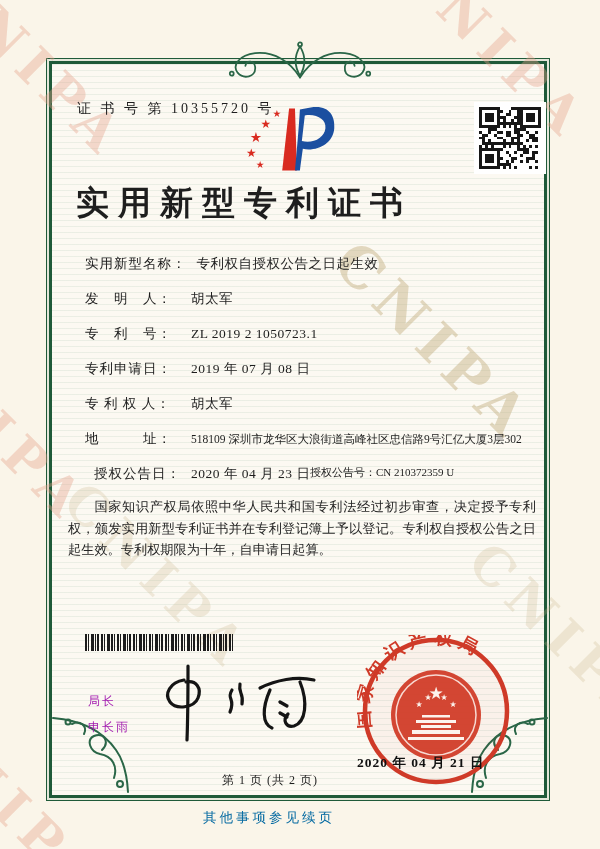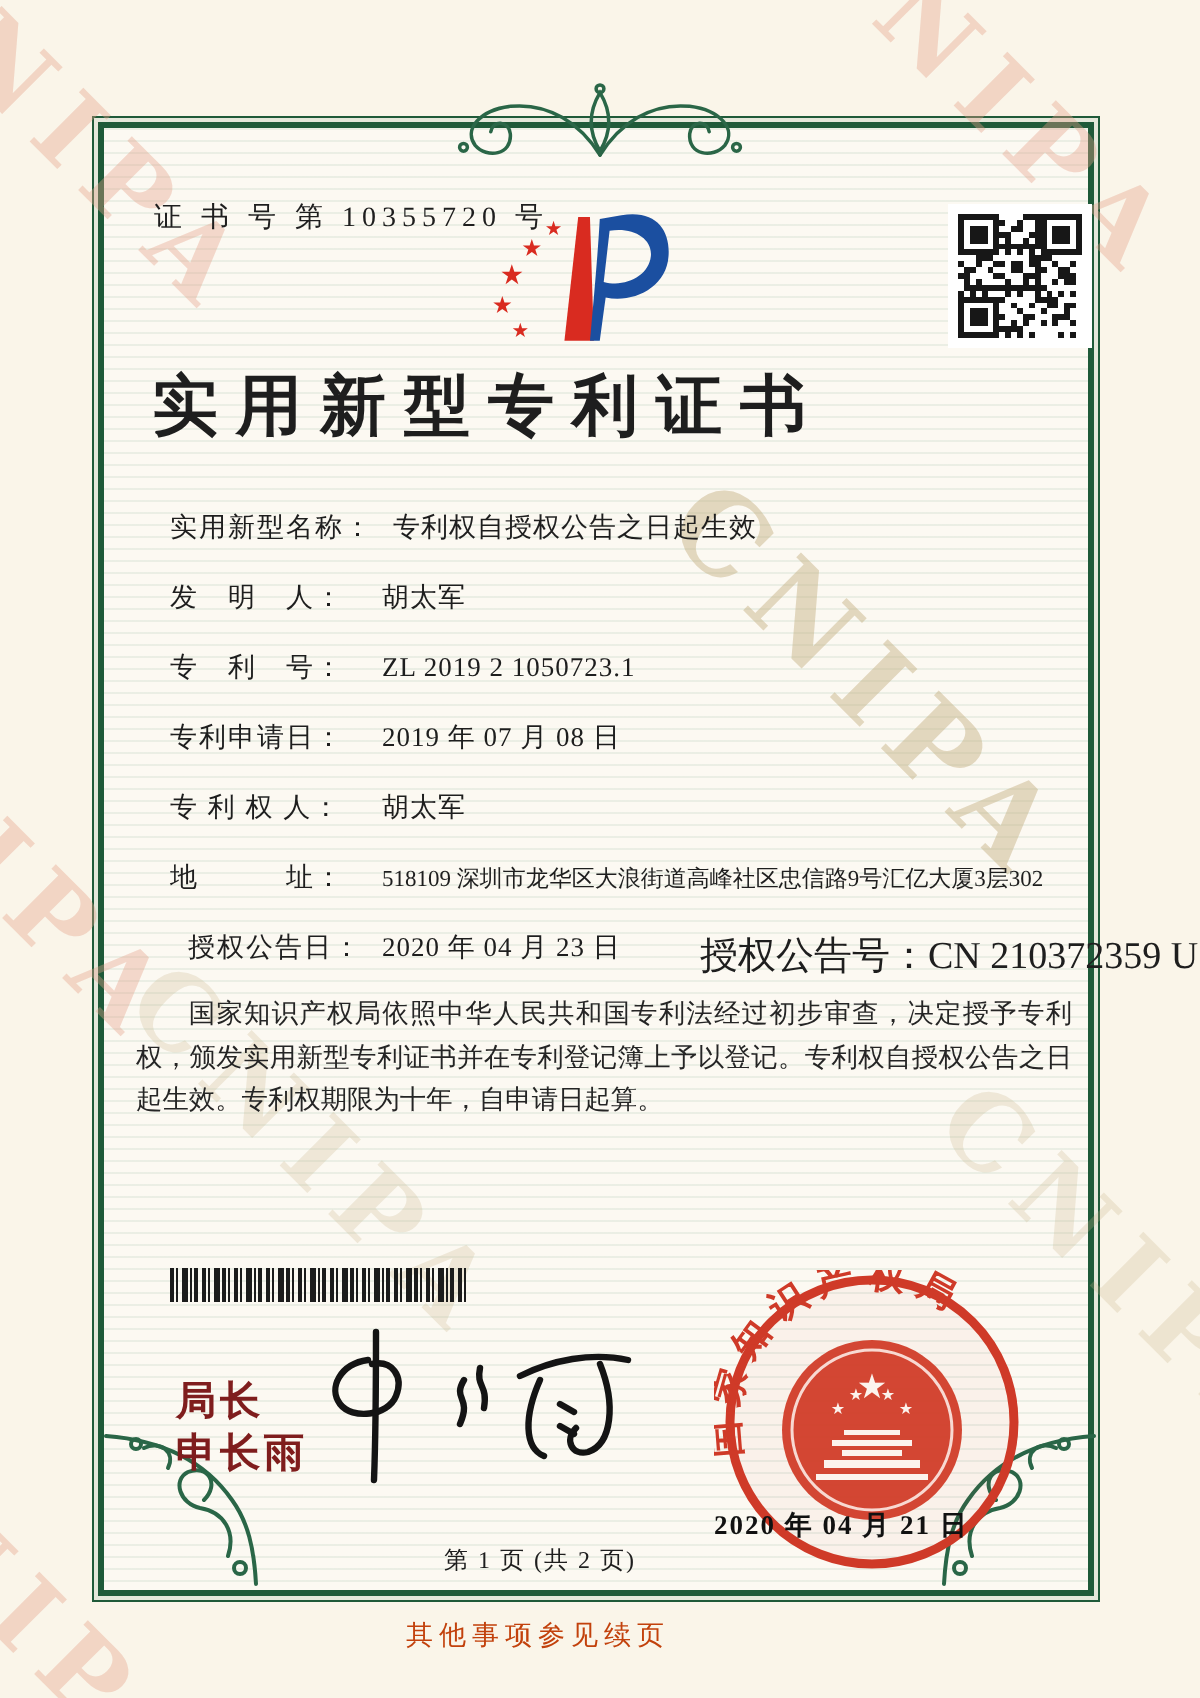--- a/index.html
+++ b/index.html
@@ -35,36 +35,36 @@
   .logo{left:240px;top:101px;z-index:4;}
   .qr-wrap{left:474px;top:102px;width:72px;height:72px;background:#fff;z-index:4;
     display:flex;align-items:center;justify-content:center;}
   .title{left:0;top:181px;width:488px;text-align:center;font-size:33px;font-weight:bold;
     letter-spacing:9px;z-index:4;}
   
   .field{position:absolute;left:85px;font-size:13.5px;z-index:4;white-space:nowrap;}
   .field .lab{display:inline-block;min-width:96px;letter-spacing:1px;}
   .field .val{margin-left:10px;letter-spacing:.5px;}
   .field .val.small{font-size:11.5px;letter-spacing:0;}
-  .grant-no{position:absolute;left:310px;top:465px;font-size:19px;z-index:4;white-space:nowrap;margin-left:40px;}
+  .grant-no{position:absolute;left:310px;top:465px;font-size:11px;z-index:4;white-space:nowrap;}
   
   .legal{position:absolute;left:68px;top:496px;width:468px;z-index:4;
     font-size:13.2px;line-height:21.5px;text-align:justify;color:#252525;}
   .legal p{margin:0;text-indent:2em;}
   
   .barcode{left:85px;top:634px;z-index:4;}
   
   .officer{left:88px;top:688px;z-index:4;font-family:"Liberation Sans","DejaVu Sans",sans-serif;
-    font-size:20px;font-weight:bold;letter-spacing:2px;line-height:26px;color:#7f1d1d;}
+    font-size:12px;font-weight:normal;letter-spacing:2px;line-height:26px;color:#a21caf;}
   .signature{left:148px;top:660px;z-index:5;}
   .seal{left:357px;top:635px;z-index:5;}
   .seal-date{left:357px;top:754px;width:158px;z-index:6;
     font-size:13.5px;font-weight:bold;letter-spacing:1px;color:#111;}
   .page-info{left:0;top:772px;width:540px;text-align:center;font-size:12px;letter-spacing:1px;z-index:4;}
-  .continuation{left:0;top:809px;width:538px;text-align:center;font-size:13.5px;letter-spacing:3px;z-index:4;color:#c2410c;}
+  .continuation{left:0;top:809px;width:538px;text-align:center;font-size:13.5px;letter-spacing:3px;z-index:4;color:#0369a1;}
 </style>
 </head>
 <body>
 
 <div class="wm pink" style="left:-30px;top:-42px;">CNIPA</div>
 <div class="wm pink" style="left:432px;top:-60px;">CNIPA</div>
 <div class="wm pink" style="left:-68px;top:322px;">CNIPA</div>
 <div class="wm tan" style="left:368px;top:228px;">CNIPA</div>
 <div class="wm tanfaint" style="left:95px;top:470px;">CNIPA</div>
 <div class="wm pink" style="left:-52px;top:700px;">CNIPA</div>

